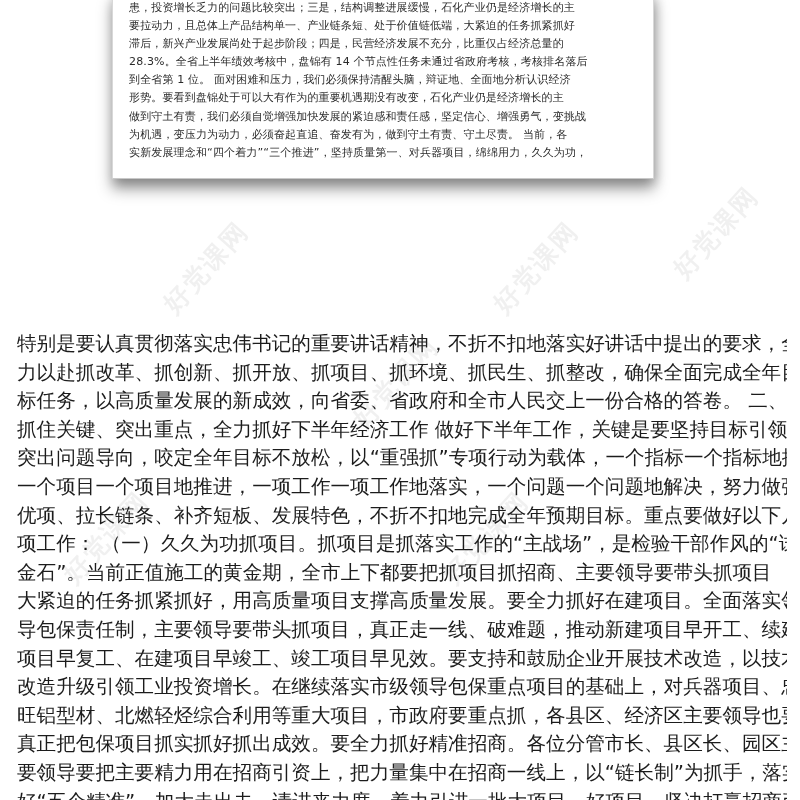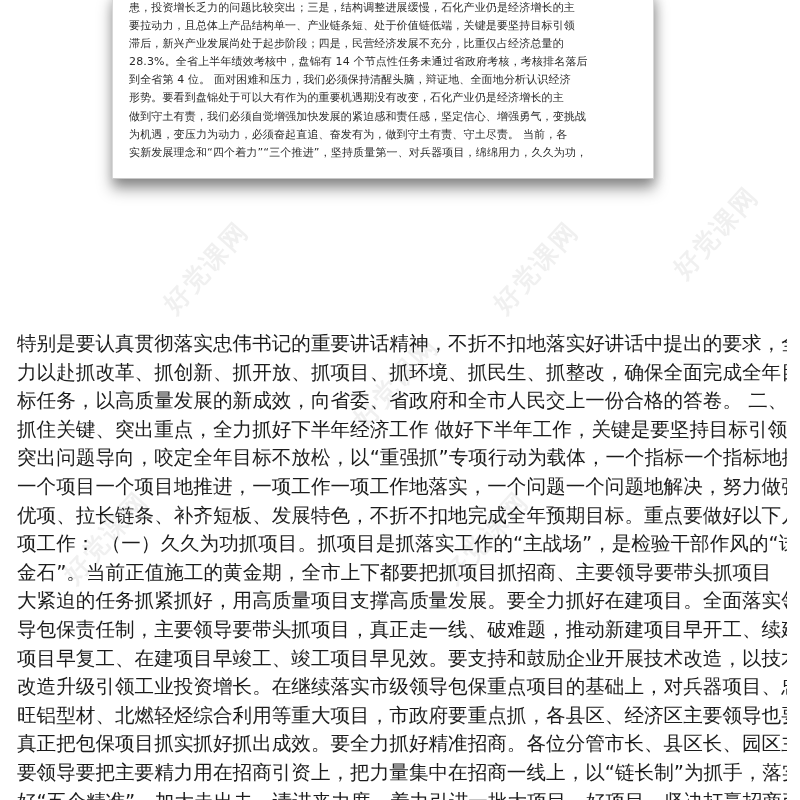--- a/index.html
+++ b/index.html
@@ -77,24 +77,24 @@
 <div class="watermark" style="left:150px; top:250px;">好党课网</div>
 <div class="watermark" style="left:480px; top:250px;">好党课网</div>
 <div class="watermark" style="left:660px; top:215px;">好党课网</div>
 <div class="watermark" style="left:340px; top:365px;">好党课网</div>
 <div class="watermark" style="left:50px; top:520px;">好党课网</div>
 <div class="watermark" style="left:430px; top:520px;">好党课网</div>
 
 <div class="card">
   <div class="card-text">
     <span class="line">患，投资增长乏力的问题比较突出；三是，结构调整进展缓慢，石化产业仍是经济增长的主</span>
-    <span class="line">要拉动力，且总体上产品结构单一、产业链条短、处于价值链低端，关键是要坚持目标引领</span>
+    <span class="line">要拉动力，且总体上产品结构单一、产业链条短、处于价值链低端，大紧迫的任务抓紧抓好</span>
     <span class="line">滞后，新兴产业发展尚处于起步阶段；四是，民营经济发展不充分，比重仅占经济总量的</span>
     <span class="line">28.3%。全省上半年绩效考核中，盘锦有 14 个节点性任务未通过省政府考核，考核排名落后</span>
-    <span class="line">到全省第 4 位。 面对困难和压力，我们必须保持清醒头脑，辩证地、全面地分析认识经济</span>
+    <span class="line">到全省第 1 位。 面对困难和压力，我们必须保持清醒头脑，辩证地、全面地分析认识经济</span>
     <span class="line">形势。要看到盘锦处于可以大有作为的重要机遇期没有改变，石化产业仍是经济增长的主</span>
     <span class="line">做到守土有责，我们必须自觉增强加快发展的紧迫感和责任感，坚定信心、增强勇气，变挑战</span>
     <span class="line">为机遇，变压力为动力，必须奋起直追、奋发有为，做到守土有责、守土尽责。 当前，各</span>
     <span class="line">实新发展理念和“四个着力”“三个推进”，坚持质量第一、对兵器项目，绵绵用力，久久为功，</span>
   </div>
 </div>
 
 <div class="body-text">
   <span class="line">特别是要认真贯彻落实忠伟书记的重要讲话精神，不折不扣地落实好讲话中提出的要求，全</span>
   <span class="line">力以赴抓改革、抓创新、抓开放、抓项目、抓环境、抓民生、抓整改，确保全面完成全年目</span>

